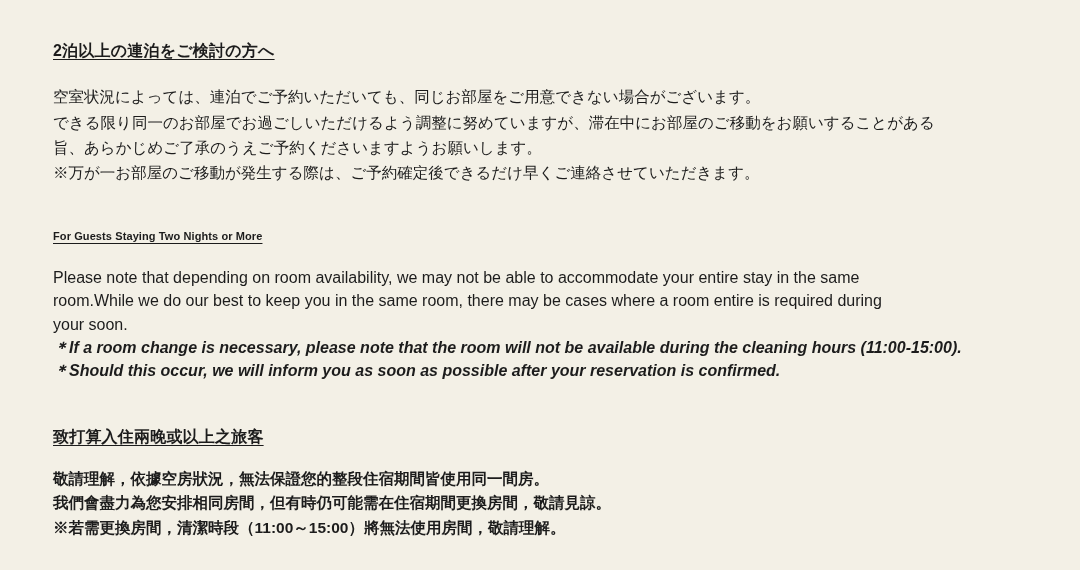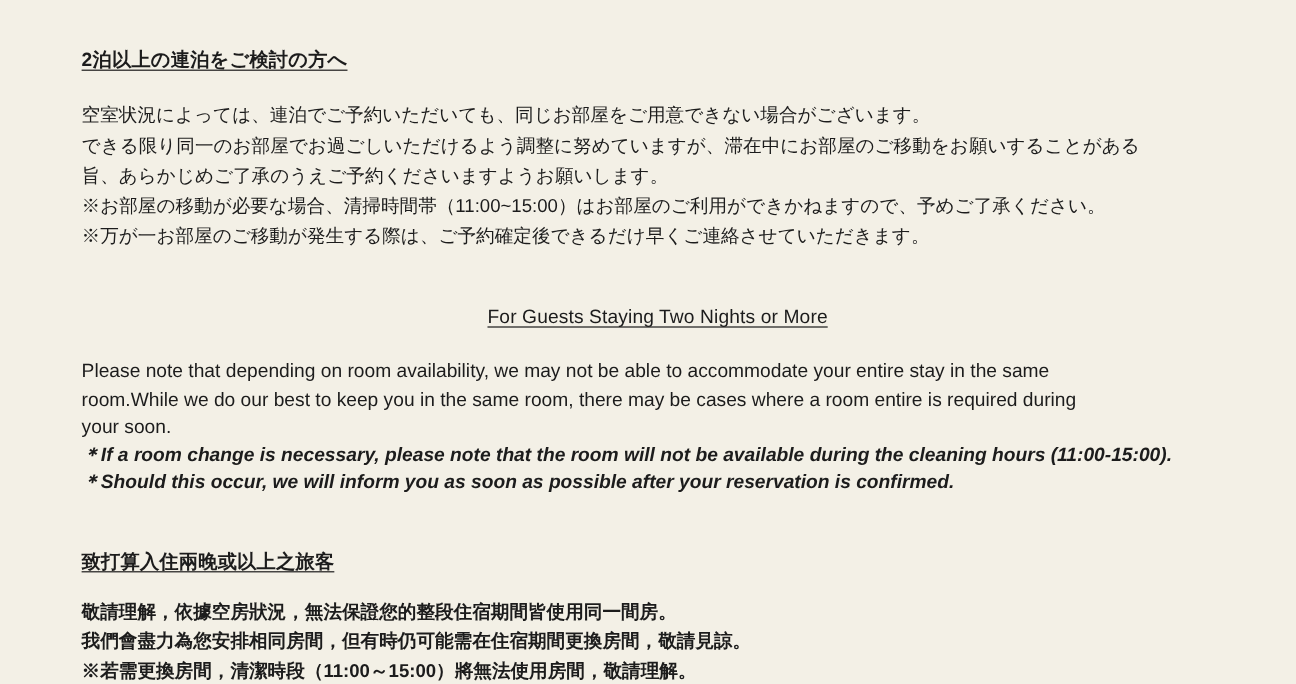--- a/index.html
+++ b/index.html
@@ -12,43 +12,42 @@
     background: #f3f0e6;
     font-family: "Liberation Sans", sans-serif;
     color: #1c1c1c;
     overflow: hidden;
   }
   .page {
     position: relative;
     width: 1080px;
     height: 570px;
     box-sizing: border-box;
-    padding: 34px 52px 0 68px;
+    padding: 34px 52px 0 53px;
   }
   .section {
     margin: 0;
   }
   .section-ja { margin-top: 6px; }
   .section-en { margin-top: 44px; }
   .section-zh { margin-top: 44px; }
 
   .heading {
     font-size: 16px;
     font-weight: bold;
     text-decoration: underline;
     text-underline-offset: 3px;
     line-height: 1.4;
     margin: 0 0 6px 0;
     letter-spacing: 0.2px;
   }
   .heading-en {
-    font-size: 16px;
-    font-weight: normal;
+    font-size: 11px;
+    font-weight: bold;
     letter-spacing: 0.1px;
-    text-align: center;
   }
   .body-block {
     margin: 0;
   }
   .line {
     font-size: 15.5px;
     line-height: 1.62;
     margin: 0;
     white-space: pre-wrap;
   }
@@ -78,21 +77,20 @@
 
 <div class="page">
 
   <div class="section section-ja">
     <div class="heading">2泊以上の連泊をご検討の方へ</div>
     <div class="gap-sm"></div>
     <div class="body-block">
       <p class="line line-ja">空室状況によっては、連泊でご予約いただいても、同じお部屋をご用意できない場合がございます。</p>
       <p class="line line-ja">できる限り同一のお部屋でお過ごしいただけるよう調整に努めていますが、滞在中にお部屋のご移動をお願いすることがある</p>
       <p class="line line-ja">旨、あらかじめご了承のうえご予約くださいますようお願いします。</p>
-      <p class="line line-ja">※お部屋の移動が必要な場合、清掃時間帯（11:00~15:00）はお部屋のご利用ができかねますので、予めご了承ください。</p>
       <p class="line line-ja">※万が一お部屋のご移動が発生する際は、ご予約確定後できるだけ早くご連絡させていただきます。</p>
     </div>
   </div>
 
   <div class="section section-en">
     <div class="heading heading-en">For Guests Staying Two Nights or More</div>
     <div class="gap-sm"></div>
     <div class="body-block">
       <p class="line line-en">Please note that depending on room availability, we may not be able to accommodate your entire stay in the same</p>
       <p class="line line-en">room.While we do our best to keep you in the same room, there may be cases where a room entire is required during</p>

